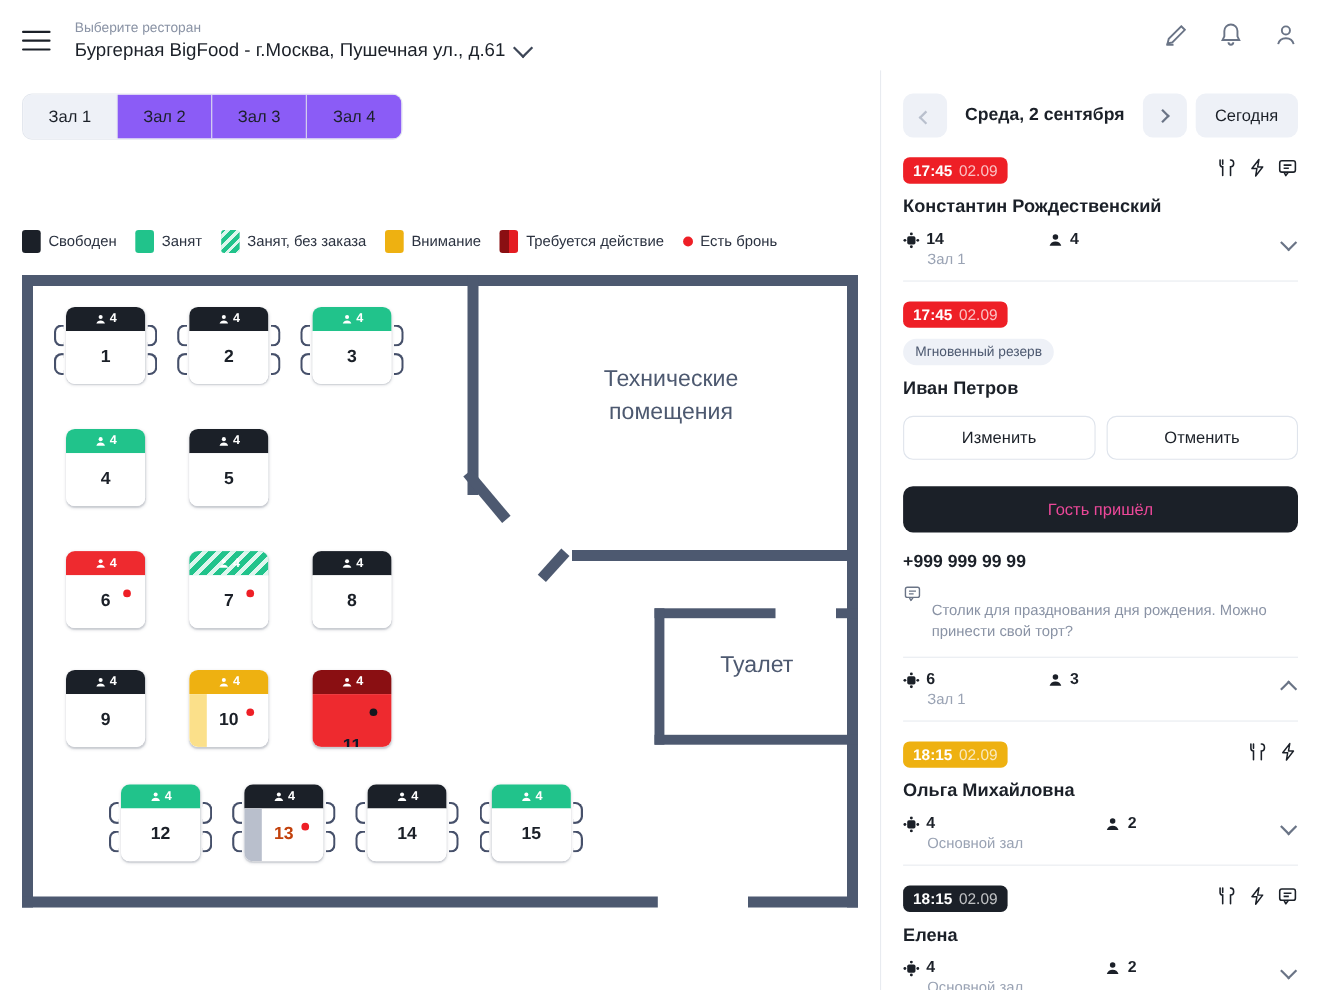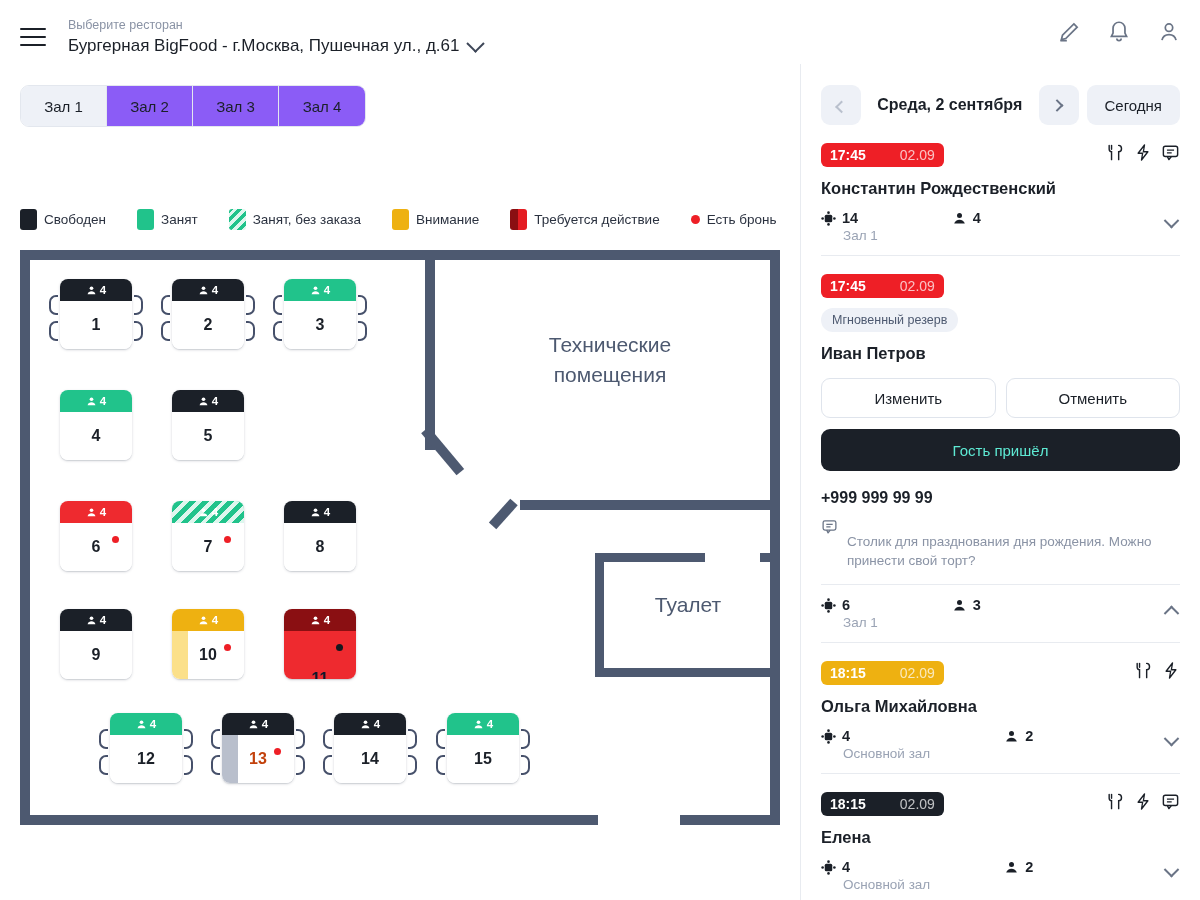--- a/index.html
+++ b/index.html
@@ -44,21 +44,21 @@
   .tab {
     min-width: 86px; height: 40px; display: flex; align-items: center; justify-content: center;
     font-size: 15px; color: #1b2028; cursor: pointer;
     border-right: 1px solid #e3e7ee; background: #8b5cf6; padding: 0 14px;
   }
   .tab:last-child { border-right: none; }
   .tab.active { background: #eef1f7; font-weight: 400; }
 
   .legend {
     position: absolute; left: 20px; top: 145px;
-    display: flex; align-items: center; gap: 31px; font-size: 13.5px; color: #2b3240;
+    display: flex; align-items: center; gap: 17px; font-size: 13.5px; color: #2b3240;
   }
   .legend-item { display: flex; align-items: center; gap: 7px; white-space: nowrap; }
   .sw { width: 17px; height: 21px; border-radius: 3px; flex: 0 0 auto; }
   .sw.free { background: #1b2028; }
   .sw.busy { background: #21c38b; }
   .sw.noorder { background: #21c38b;
     background-image: repeating-linear-gradient(-45deg, rgba(255,255,255,.85) 0 3px, rgba(255,255,255,0) 3px 7px); }
   .sw.attention { background: #eeb111; }
   .sw.action { background: #8a0f12; background-image: linear-gradient(90deg,#8a0f12 0 50%, #e41c22 50% 100%); }
   .dot-legend { width: 9px; height: 9px; border-radius: 50%; background: #ee1f26; }
@@ -98,35 +98,35 @@
   .navbtn.next .nchev { transform: rotate(45deg) translate(-1px,1px); border-color: #6a7486; }
   .date-label { flex: 1; text-align: center; font-size: 16px; font-weight: bold; color: #1b2028; }
   .today-btn { height: 40px; padding: 0 18px; border-radius: 9px; background: #eef1f7;
                display: flex; align-items: center; font-size: 15px; color: #1b2028; cursor: pointer; }
 
   .res-list { padding: 0 20px; }
   .res-card { border-bottom: 1px solid #e8ebf0; padding: 18px 0 12px 0; position: relative; }
   .res-top { display: flex; align-items: flex-start; justify-content: space-between; }
   .time-badge { display: inline-flex; align-items: baseline; gap: 6px; border-radius: 6px;
                 padding: 4px 9px; font-size: 14px; font-weight: bold; color: #fff; }
-  .time-badge .tdate { font-weight: normal; opacity: .72; margin-left: 28px; }
+  .time-badge .tdate { font-weight: normal; opacity: .72; }
   .badge-red { background: #ee1f26; }
   .badge-amber { background: #eeb111; }
   .badge-dark { background: #1b2028; }
   .card-icons { display: flex; align-items: center; gap: 9px; color: #1b2028; }
   .card-icons svg { display: block; cursor: pointer; }
   .tag-pill { display: inline-block; margin-top: 10px; background: #eef1f7; color: #4d5970;
               font-size: 12.5px; border-radius: 20px; padding: 5px 11px; }
   .guest-name { font-size: 16.5px; font-weight: bold; color: #1b2028; margin-top: 12px; }
   .btn-row { display: flex; gap: 10px; margin-top: 15px; }
   .btn-outline { flex: 1; height: 40px; border: 1px solid #dfe4ec; border-radius: 9px; background: #fff;
                  font-size: 15px; color: #1b2028; display: flex; align-items: center; justify-content: center;
                  cursor: pointer; font-family: inherit; }
-  .btn-dark { margin-top: 11px; width: 100%; height: 42px; border-radius: 9px; background: #1b2028;
-              color: #5eead4; font-size: 15px; display: flex; align-items: center; justify-content: center;
+  .btn-dark { margin-top: 24px; width: 100%; height: 42px; border-radius: 9px; background: #1b2028;
+              color: #ec4899; font-size: 15px; display: flex; align-items: center; justify-content: center;
               cursor: pointer; border: none; font-family: inherit; }
   .phone { font-size: 16px; font-weight: bold; color: #1b2028; margin-top: 18px; }
   .comment-row { display: flex; gap: 9px; margin-top: 9px; }
   .comment-row svg { flex: 0 0 auto; margin-top: 2px; color: #6a7486; }
   .comment-text { font-size: 13.5px; line-height: 19px; color: #8a93a5; margin-top: 16px; }
   .hr-soft { height: 1px; background: #e8ebf0; margin-top: 14px; }
   .meta-row { display: flex; align-items: flex-start; margin-top: 12px; position: relative; }
   .meta-col { display: flex; flex-direction: column; }
   .meta-main { display: flex; align-items: center; gap: 6px; font-size: 14.5px; font-weight: bold; color: #1b2028; }
   .meta-zone { font-size: 13.5px; color: #9aa3b4; margin-top: 2px; margin-left: 22px; }

